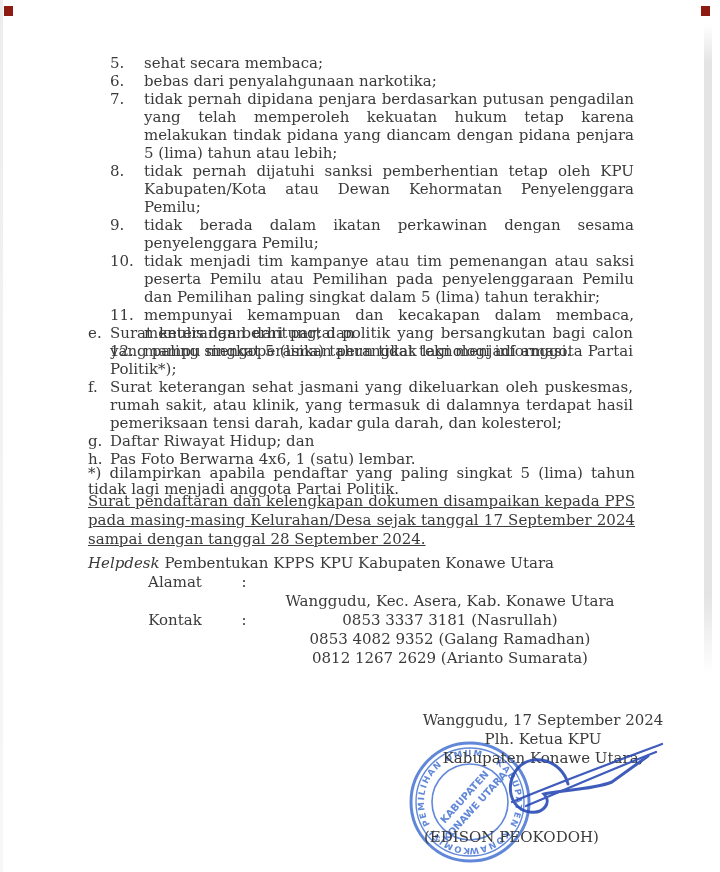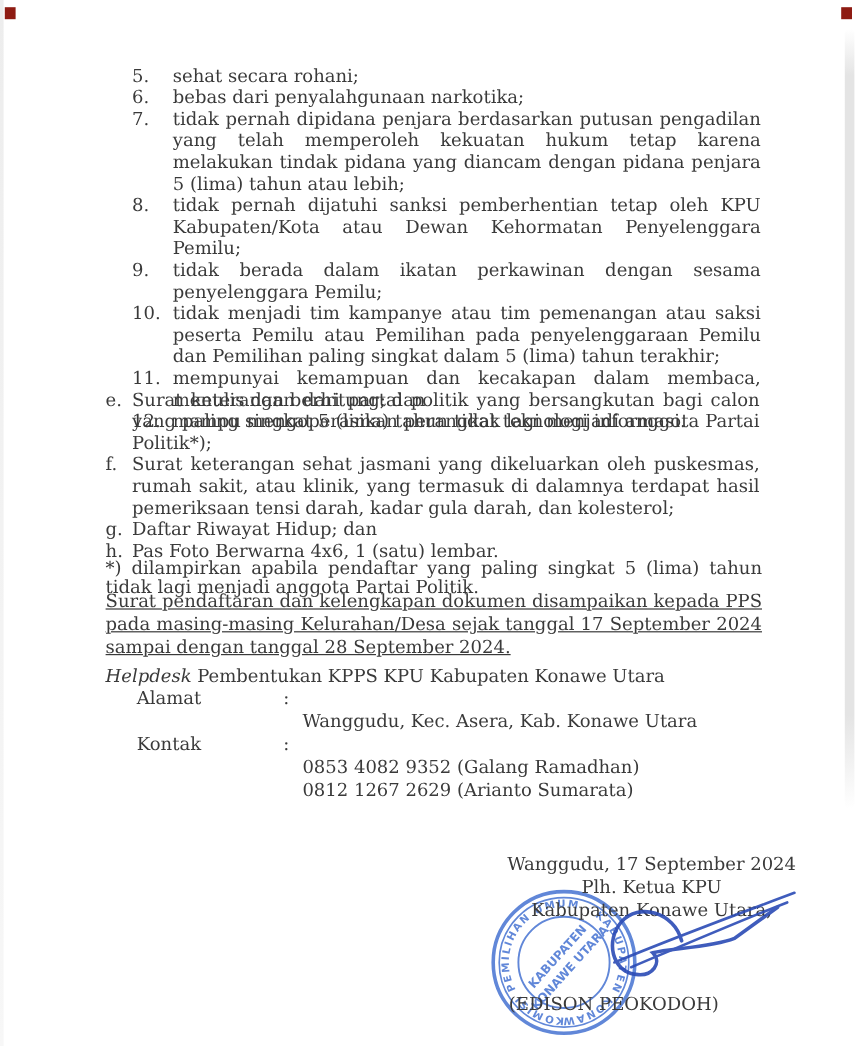--- a/index.html
+++ b/index.html
@@ -28,21 +28,21 @@
   .l-item{display:flex;line-height:18px;}
   .l-mark{width:22px;flex:0 0 22px;}
   .l-txt{width:523px;text-align:justify;}
 
   .footnote{position:absolute;left:88px;top:465px;width:547px;line-height:16px;
     text-align:justify;}
   .paragraph{position:absolute;left:88px;top:492px;width:547px;line-height:19px;text-align:justify;text-decoration:underline;}
 
   .helpdesk{position:absolute;left:88px;top:554px;width:560px;line-height:19px;}
   .hd-title .it{font-style:italic;}
-  .hd-grid{margin-left:26px;display:grid;grid-template-columns:122px 16px auto;}
+  .hd-grid{margin-left:26px;display:grid;grid-template-columns:122px 16px auto;text-align:center;}
   .hd-label{grid-column:1;}
   .hd-sep{grid-column:2;}
   .hd-val{grid-column:3;}
 
   .closing{position:absolute;left:88px;top:684px;line-height:19px;}
 
   .signoff{position:absolute;left:418px;top:711px;width:250px;text-align:center;line-height:19px;z-index:3;}
   .sig-name{position:absolute;left:424px;top:828px;width:195px;z-index:4;}
 
   .stamp{position:absolute;left:400px;top:736px;z-index:2;opacity:.85;}
@@ -54,21 +54,21 @@
 <div class="page">
 
   <div class="edge-left"></div>
   <div class="edge-right-bar"></div>
   <div class="corner-mark tl" style="background: rgb(142, 27, 18);"></div>
   <div class="corner-mark tr" style="background: rgb(142, 27, 18);"></div>
 
   <div class="num-list">
     <div class="n-item">
       <span class="n-num">5.</span>
-      <span class="n-txt">sehat secara rohani;</span>
+      <span class="n-txt">sehat secara membaca;</span>
     </div>
     <div class="n-item">
       <span class="n-num">6.</span>
       <span class="n-txt">bebas dari penyalahgunaan narkotika;</span>
     </div>
     <div class="n-item">
       <span class="n-num">7.</span>
       <span class="n-txt">tidak pernah dipidana penjara berdasarkan putusan pengadilan yang telah memperoleh kekuatan hukum tetap karena melakukan tindak pidana yang diancam dengan pidana penjara 5 (lima) tahun atau lebih;</span>
     </div>
     <div class="n-item">
@@ -121,20 +121,21 @@
       <span class="it">Helpdesk</span><span> Pembentukan KPPS KPU Kabupaten Konawe Utara</span>
     </div>
     <div class="hd-grid">
       <span class="hd-label">Alamat</span>
       <span class="hd-sep">:</span>
       <span class="hd-label"></span>
       <span class="hd-sep"></span>
       <span class="hd-val">Wanggudu, Kec. Asera, Kab. Konawe Utara</span>
       <span class="hd-label">Kontak</span>
       <span class="hd-sep">:</span>
+      <span class="hd-val">0853 3337 3181 (Nasrullah)</span>
       <span class="hd-label"></span>
       <span class="hd-sep"></span>
       <span class="hd-val">0853 4082 9352 (Galang Ramadhan)</span>
       <span class="hd-label"></span>
       <span class="hd-sep"></span>
       <span class="hd-val">0812 1267 2629 (Arianto Sumarata)</span>
     </div>
   </div>
 
 

